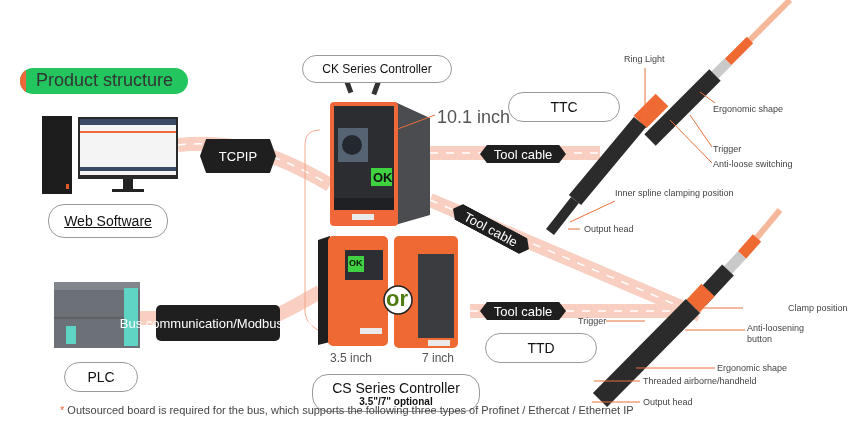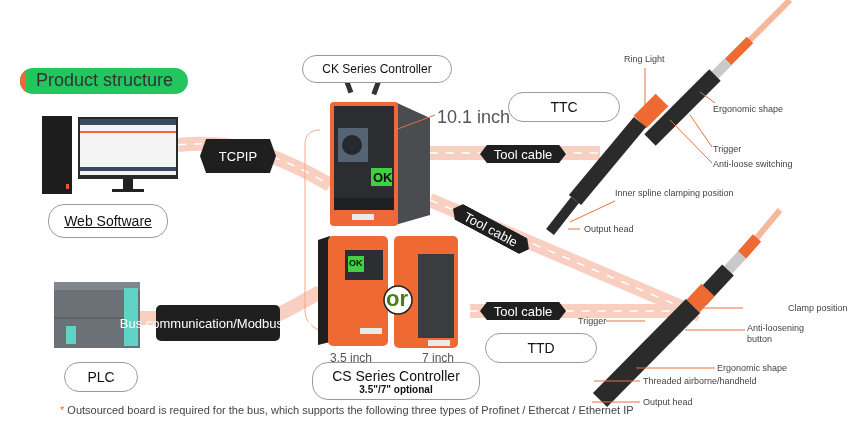--- a/index.html
+++ b/index.html
@@ -130,21 +130,21 @@
 </svg>
 
 <div class="abs title-pill">
   <div class="accent"></div>
   <span class="txt">Product structure</span>
 </div>
 
 <div class="abs bubble" style="left:48px;top:204px;width:118px;height:32px;font-size:14px;text-decoration:underline;">Web Software</div>
 <div class="abs bubble" style="left:64px;top:362px;width:72px;height:28px;font-size:14px;">PLC</div>
 <div class="abs bubble" style="left:302px;top:55px;width:148px;height:26px;font-size:12px;text-align:center;">CK Series Controller</div>
-<div class="abs bubble" style="left:312px;top:362px;width:166px;height:36px;">
+<div class="abs bubble" style="left:312px;top:374px;width:166px;height:36px;">
   <span style="font-size:14px;">CS Series Controller</span>
   <span style="font-size:10px;font-weight:bold;">3.5"/7" optional</span>
 </div>
 <div class="abs bubble" style="left:508px;top:92px;width:110px;height:28px;font-size:14px;">TTC</div>
 <div class="abs bubble" style="left:485px;top:333px;width:110px;height:28px;font-size:14px;">TTD</div>
 
 <div class="abs size-label" style="left:437px;top:107px;">10.1 inch</div>
 <div class="abs size-label" style="left:330px;top:351px;font-size:12px;">3.5 inch</div>
 <div class="abs size-label" style="left:422px;top:351px;font-size:12px;">7 inch</div>
 <div class="abs" style="left:386px;top:286px;font-size:22px;font-weight:bold;color:#4d7c0f;">or</div>

